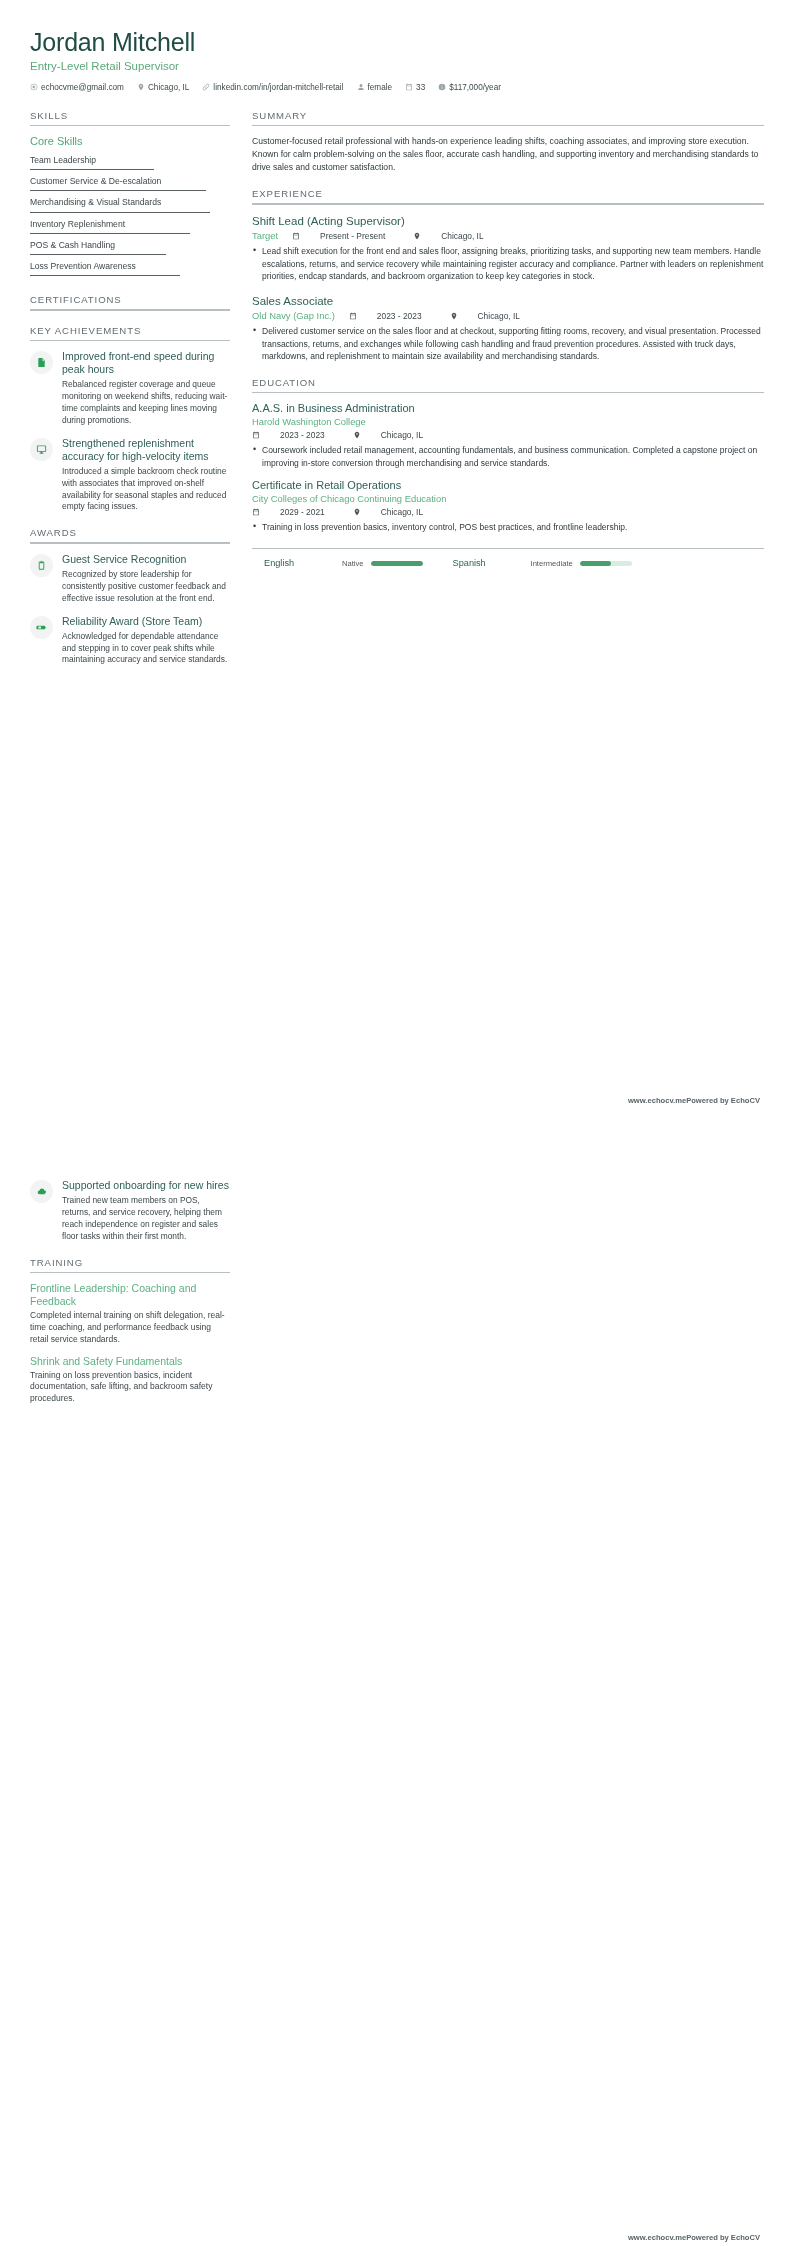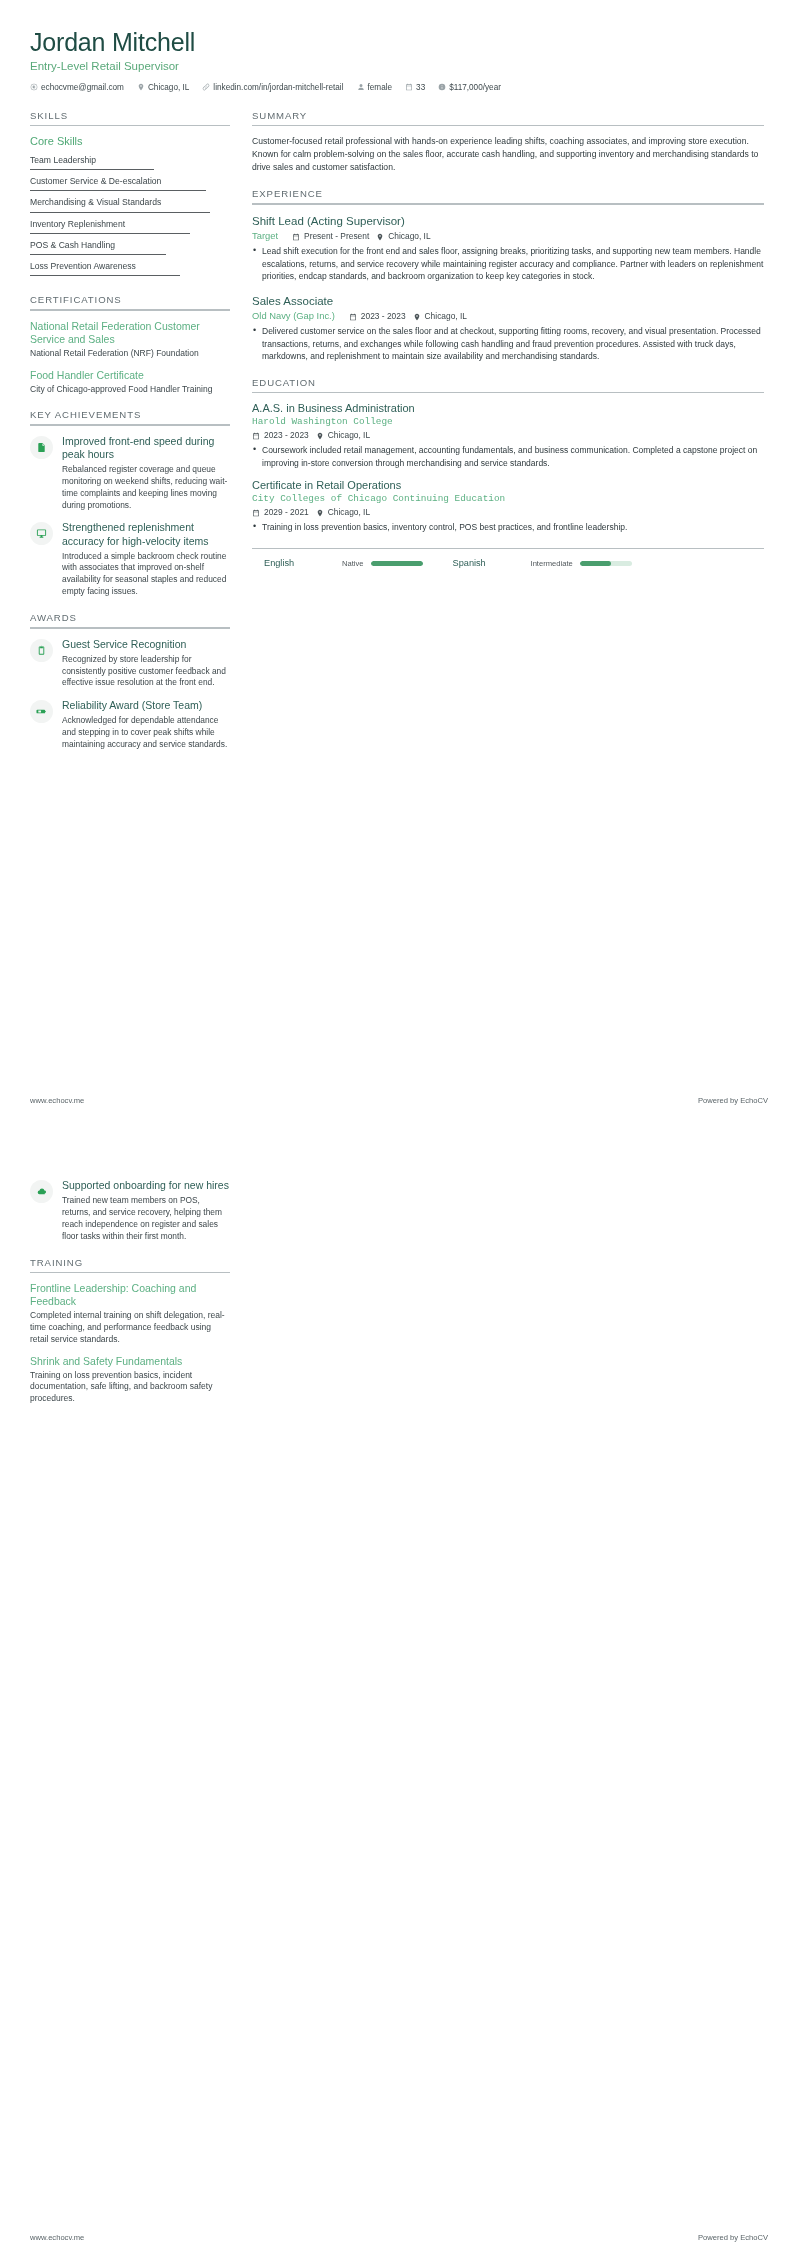--- a/index.html
+++ b/index.html
@@ -142,60 +142,60 @@
     font-size: 11.5px;
     color: #2f5f57;
     line-height: 1.25;
     margin-bottom: 2px;
   }
   .exp-meta {
     display: flex; align-items: center; flex-wrap: wrap;
     font-size: 8.4px; color: #3d474b; margin-bottom: 4px;
   }
   .exp-company { color: #5cb083; margin-right: 14px; font-size: 9.4px; }
-  .meta-chunk { display: flex; align-items: flex-end; gap: 4px; margin-right: 7px; }
+  .meta-chunk { display: flex; align-items: center; gap: 20px; margin-right: 28px; }
   .meta-chunk .ico { width: 8px; height: 8px; display:inline-flex; color:#4b5458; flex:none; }
   .meta-chunk .ico svg { width: 8px; height: 8px; display:block; fill: currentColor; }
   ul.bullets { list-style: none; margin: 0; padding: 0; }
   ul.bullets li {
     position: relative;
     padding-left: 10px;
     font-size: 8.5px;
     color: #2f3a3e;
     line-height: 1.48;
     margin-bottom: 2px;
   }
   ul.bullets li::before {
     content: "\2022";
     position: absolute; left: 1px; top: -1px;
     font-size: 9px; color: #2f3a3e;
   }
 
   
   .edu-item { margin-bottom: 10px; }
   .edu-degree { font-size: 11px; color: #2f5f57; line-height: 1.25; }
-  .edu-school { font-size: 9.4px; color: #5cb083; line-height: 1.3; margin-bottom: 2px; font-family: Liberation Mono, monospace; }
+  .edu-school { font-size: 9.4px; color: #5cb083; line-height: 1.3; margin-bottom: 2px; }
 
   
   .lang-row { display: flex; align-items: center; flex-wrap: wrap; gap: 0; }
   .lang-block { display: flex; align-items: center; margin-right: 18px; padding-left: 12px; }
   .lang-name { font-size: 9.2px; color: #2f5f57; width: 78px; }
   .lang-level { font-size: 7.6px; color: #51585c; margin-right: 7px; white-space: nowrap; }
   .lang-track {
     width: 52px; height: 4.5px; border-radius: 3px;
     background: #d9ece1; position: relative; overflow: hidden;
   }
   .lang-fill { position:absolute; left:0; top:0; bottom:0; background: #4a9e6e; border-radius: 3px; }
 
   
   .footer {
     position: absolute;
-    left: 30px; right: 26px; bottom: 18px;
-    display: flex; justify-content: space-between;
-    font-size: 7.6px; color: #5a6468;
+    left: 30px; right: 34px; bottom: 18px;
+    display: flex; justify-content: flex-end;
+    font-size: 7.6px; color: #5a6468; font-weight: bold;
   }
   .page-gap { height: 14px; background: #ffffff; }
 </style>
 </head>
 <body>
 
 <div class="page">
 
   <div class="header">
     <div class="name">Jordan Mitchell</div>
@@ -266,30 +266,20 @@
             <div class="skill-item"><span>Merchandising &amp; Visual Standards</span><div class="skill-bar" style="width:90%"></div></div>
             <div class="skill-item"><span>Inventory Replenishment</span><div class="skill-bar" style="width:80%"></div></div>
             <div class="skill-item"><span>POS &amp; Cash Handling</span><div class="skill-bar" style="width:68%"></div></div>
             <div class="skill-item"><span>Loss Prevention Awareness</span><div class="skill-bar" style="width:75%"></div></div>
           </div>
       </div>
 
       <div class="sec">
         <div class="sec-title">CERTIFICATIONS</div>
         <div class="sec-rule"></div>
-        <div id="cert-list">
-            <div class="cert-item">
-              <div class="cert-title">National Retail Federation Customer Service and Sales</div>
-              <div class="cert-sub">National Retail Federation (NRF) Foundation</div>
-            </div>
-            <div class="cert-item">
-              <div class="cert-title">Food Handler Certificate</div>
-              <div class="cert-sub">City of Chicago-approved Food Handler Training</div>
-            </div>
-          </div>
       </div>
 
       <div class="sec">
         <div class="sec-title">KEY ACHIEVEMENTS</div>
         <div class="sec-rule"></div>
         <div id="ka-list-p1">
             <div class="aw-item">
               <span class="aw-badge">
                 <svg viewBox="0 0 24 24">
                   <path d="M14 2H7a2 2 0 00-2 2v16a2 2 0 002 2h10a2 2 0 002-2V7l-5-5zm0 6V3.5L18.5 8H14z"></path>

